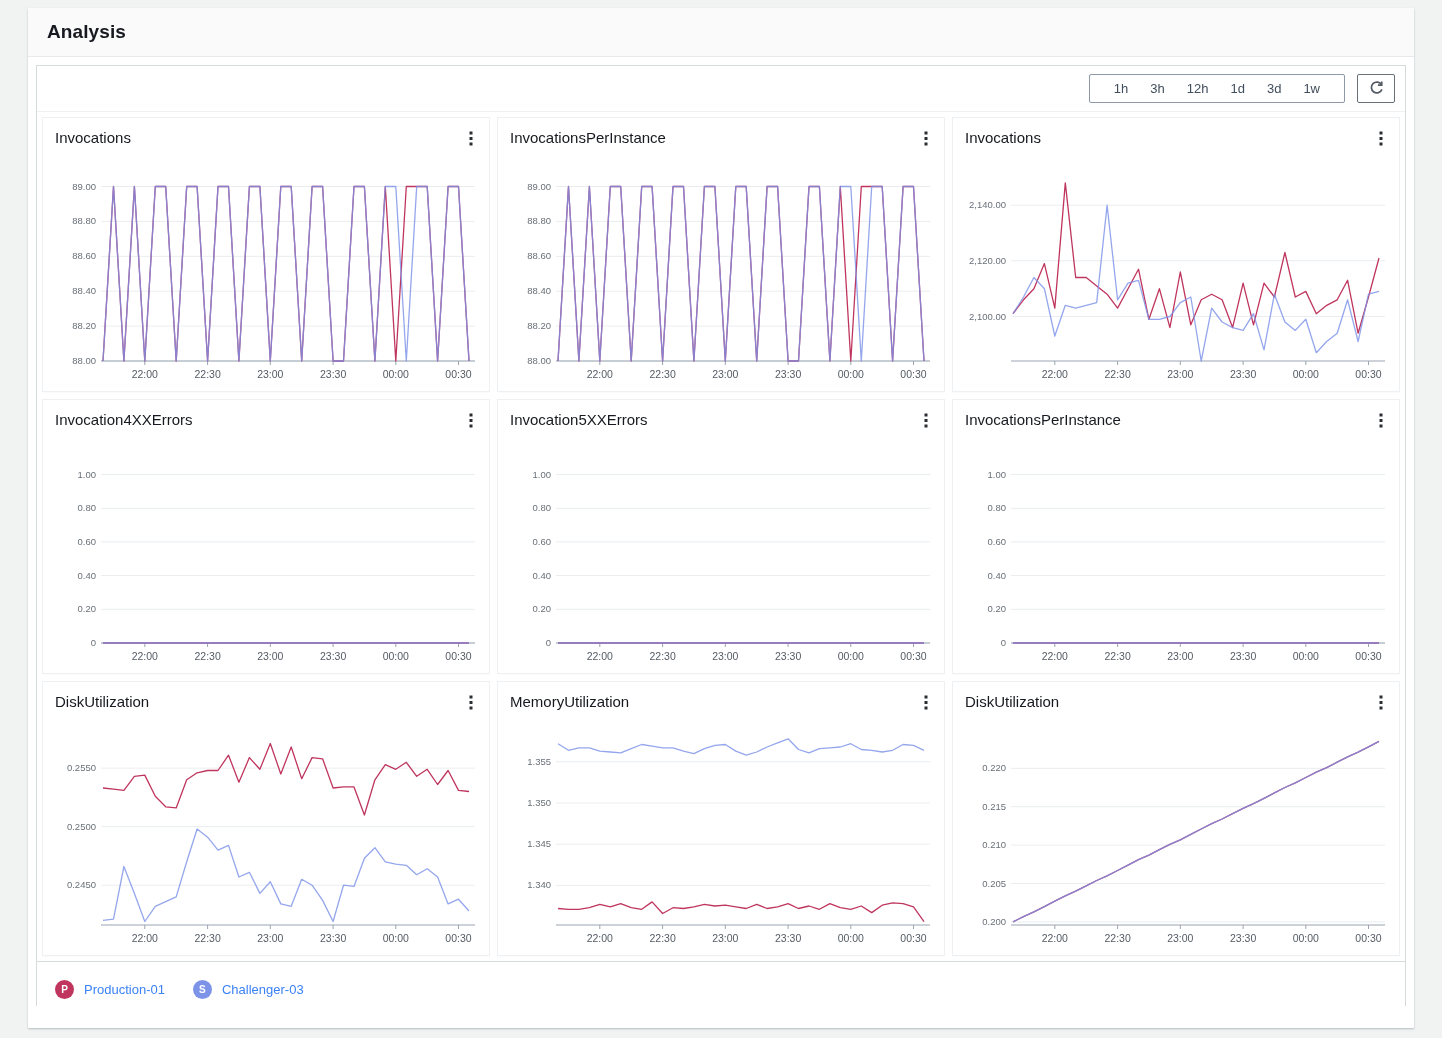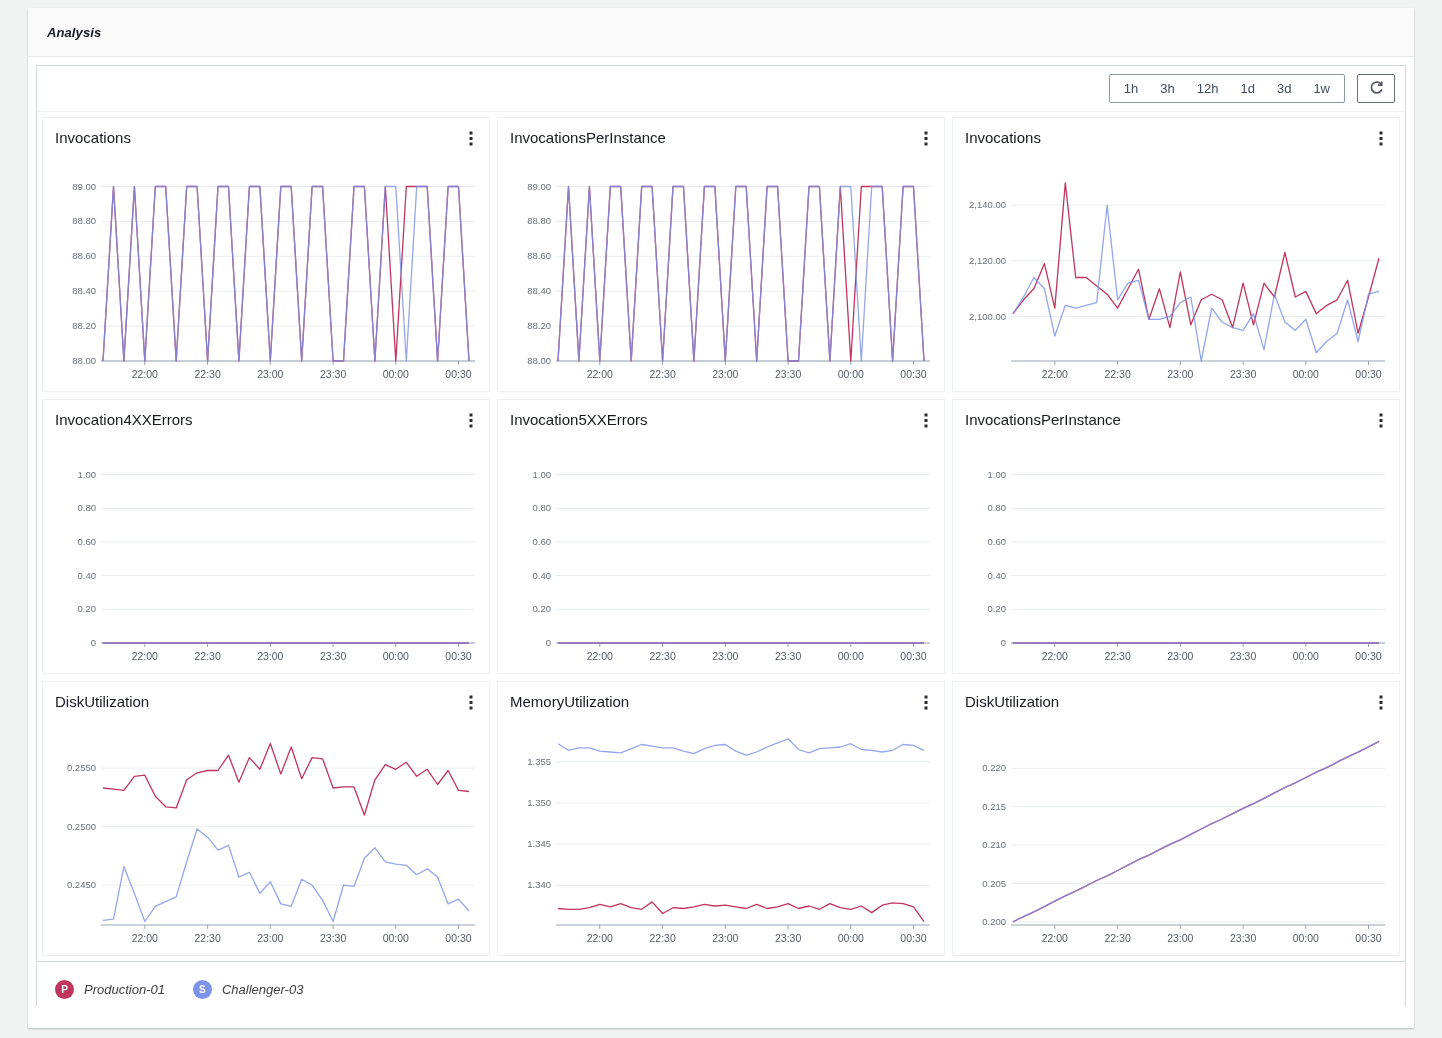--- a/index.html
+++ b/index.html
@@ -16,34 +16,34 @@
     border-radius:1px;
   }
   .card-header{
     height:49px;box-sizing:border-box;
     background:#fafafa;
     border-bottom:1px solid #e7eaec;
     display:flex;align-items:center;
     padding:0 19px;
   }
   .card-header h2{
-    margin:0;font-size:13px;font-weight:700;color:#16191f;letter-spacing:.1px;font-style:italic;
+    margin:0;font-size:19px;font-weight:700;color:#16191f;letter-spacing:.1px;
   }
   .inner{
     position:absolute;left:8px;right:8px;top:57px;bottom:22px;
     border:1px solid #d5dbdb;background:#fff;
     display:flex;flex-direction:column;box-sizing:border-box;
   }
   .toolbar{
     height:46px;flex:0 0 46px;display:flex;align-items:center;justify-content:flex-end;
     padding-right:10px;gap:12px;border-bottom:1px solid #eef1f3;box-sizing:border-box;
   }
   .range-group{
     display:flex;align-items:center;height:27px;background:#fff;
-    border:1px solid #8d99a6;border-radius:2px;padding:0 3px;
+    border:1px solid #8d99a6;border-radius:2px;padding:0 13px;
   }
   .range-item{
     padding:0 11px;font-size:13px;color:#414d5c;line-height:25px;cursor:pointer;
     user-select:none;border-radius:2px;
   }
   .refresh-btn{
     width:38px;height:29px;border:1px solid #687078;border-radius:2px;background:#fff;
     display:flex;align-items:center;justify-content:center;cursor:pointer;padding:0;
   }
   .grid{
@@ -61,21 +61,21 @@
     border:none;cursor:pointer;display:flex;align-items:center;justify-content:center;padding:0;
   }
   .chart{display:block;margin-top:8px;}
   .ylab{font-size:9.5px;fill:#697078;}
   .xlab{font-size:10.5px;fill:#545b64;}
   .legend{
     flex:0 0 56px;height:56px;border-top:1px solid #d5dbdb;
     display:flex;align-items:center;padding-left:18px;gap:28px;box-sizing:border-box;background:#fff;
   }
   .legend-item{display:flex;align-items:center;gap:10px;cursor:pointer;}
-  .legend-item .lbl{font-size:13px;color:#404040;font-style:italic;}
+  .legend-item .lbl{font-size:13px;color:#3b82f6;}
   .badge{
     width:19px;height:19px;border-radius:50%;color:#fff;font-size:10px;font-weight:700;
     display:flex;align-items:center;justify-content:center;line-height:1;
   }
 </style>
 </head>
 <body>
 
 <div class="card">
   <div class="card-header">

